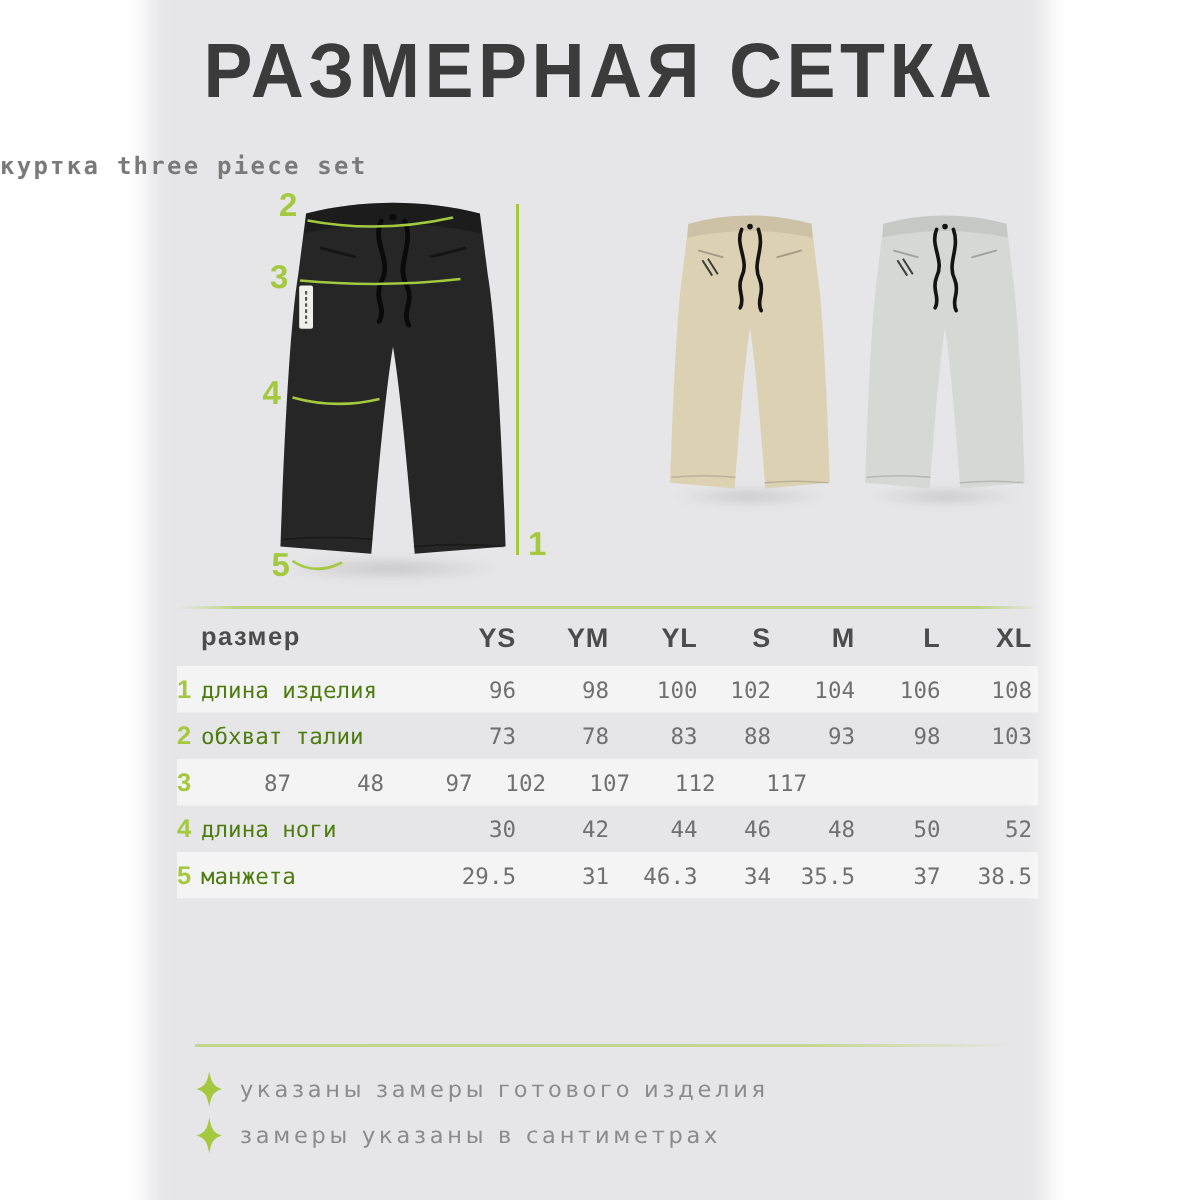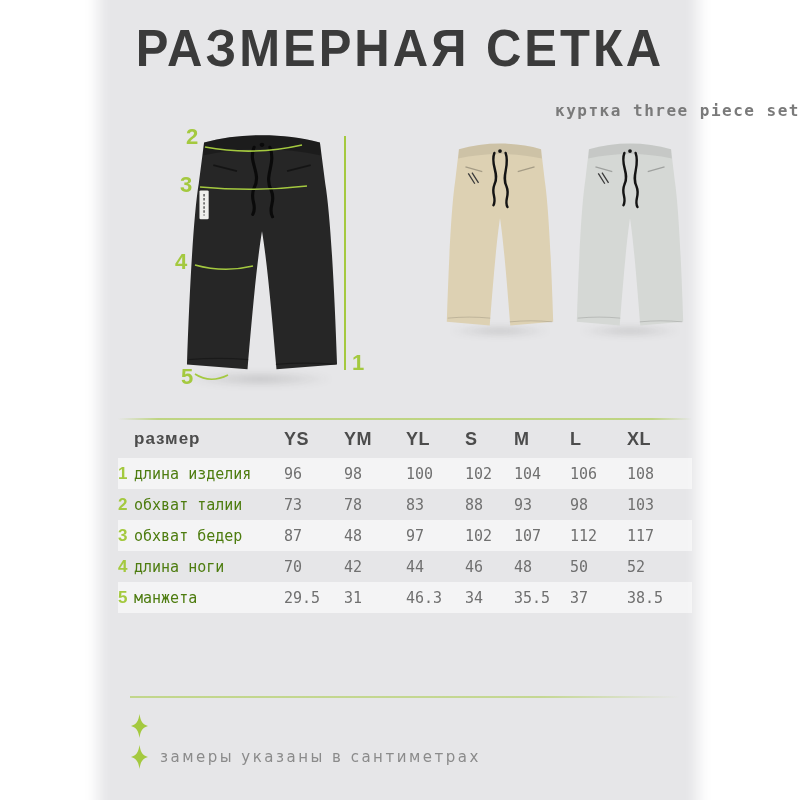--- a/index.html
+++ b/index.html
@@ -13,21 +13,21 @@
     position:absolute;left:98px;top:-15px;width:600px;height:830px;
     background:var(--background,#e6e6e8);filter:blur(7px);
   }
   
   .title{
     position:absolute;top:20px;left:0;width:800px;margin:0;text-align:center;
     font-size:49px;font-weight:bold;letter-spacing:3px;color:var(--title-text,#3b3b3b);
     transform:scaleY(1.05);
   }
   .subtitle{
-    position:absolute;top:101px;left:0;width:800px;text-align:right;
+    position:absolute;top:101px;left:0;width:800px;text-align:left;
     font-family:"DejaVu Sans Mono",monospace;font-weight:600;font-size:16px;
     letter-spacing:1.5px;color:#7a7a7a;
   }
   
   .pants{position:absolute}
   .pants svg{width:100%;height:100%;display:block}
   .shadow{
     position:absolute;border-radius:50%;
     background:radial-gradient(ellipse at center, rgba(40,40,40,.17), rgba(40,40,40,0) 70%);
     filter:blur(3px);
@@ -44,40 +44,40 @@
   .marker{
     position:absolute;font-weight:bold;font-size:22px;line-height:1;
     color:var(--accent-green,#a4c93f);
   }
   .m2{left:186px;top:126px}
   .m3{left:180px;top:174px}
   .m4{left:175px;top:251px}
   .m5{left:181px;top:366px}
   .m1{left:352px;top:352px}
   
-  .size-table{position:absolute;left:118px;top:418px;width:574px}
+  .size-table{position:absolute;left:118px;top:404px;width:574px}
   .t-line{
     height:2px;
     background:linear-gradient(90deg, rgba(164,201,63,0) 0%, rgba(164,201,63,.6) 7%,
                rgba(164,201,63,.6) 93%, rgba(164,201,63,0) 100%);
   }
   .t-row{display:flex;align-items:center;height:31px}
   .t-head{height:38px}
   .striped{background:rgba(255,255,255,.55)}
   .t-num{width:16px;font-weight:bold;font-size:17px;color:var(--accent-green,#a4c93f)}
   .t-label{
     width:150px;font-family:"DejaVu Sans Mono",monospace;font-size:15px;color:#4d7c0f;
     white-space:nowrap;
   }
   .t-head .t-label{
     font-family:"Liberation Sans",sans-serif;font-weight:bold;font-size:17px;
     color:#4c4c4c;letter-spacing:1px;
   }
   .t-cell{
-    text-align:left;font-family:"DejaVu Sans Mono",monospace;font-size:15px;color:#707070;
+    text-align:right;font-family:"DejaVu Sans Mono",monospace;font-size:15px;color:#707070;
   }
   .t-head .t-cell{
     font-family:"Liberation Sans",sans-serif;font-weight:bold;font-size:18px;
     color:#4c4c4c;letter-spacing:.5px;
   }
   .c0{width:60px}.c1{width:62px}.c2{width:59px}.c3{width:49px}.c4{width:56px}.c5{width:57px}.c6{width:61px}
   
   .divider{
     position:absolute;left:130px;top:696px;width:550px;height:2px;
     background:linear-gradient(90deg, rgba(164,201,63,.55), rgba(164,201,63,.5) 75%, rgba(164,201,63,0));
@@ -197,34 +197,33 @@
       <div class="t-cell c1">78</div>
       <div class="t-cell c2">83</div>
       <div class="t-cell c3">88</div>
       <div class="t-cell c4">93</div>
       <div class="t-cell c5">98</div>
       <div class="t-cell c6">103</div>
     </div>
 
     <div class="t-row striped">
       <div class="t-num">3</div>
-      <div class="t-label">обхват бедер</div>
       <div class="t-cell c0">87</div>
       <div class="t-cell c1">48</div>
       <div class="t-cell c2">97</div>
       <div class="t-cell c3">102</div>
       <div class="t-cell c4">107</div>
       <div class="t-cell c5">112</div>
       <div class="t-cell c6">117</div>
     </div>
 
     <div class="t-row">
       <div class="t-num">4</div>
       <div class="t-label">длина ноги</div>
-      <div class="t-cell c0">70</div>
+      <div class="t-cell c0">30</div>
       <div class="t-cell c1">42</div>
       <div class="t-cell c2">44</div>
       <div class="t-cell c3">46</div>
       <div class="t-cell c4">48</div>
       <div class="t-cell c5">50</div>
       <div class="t-cell c6">52</div>
     </div>
 
     <div class="t-row striped">
       <div class="t-num">5</div>
@@ -239,20 +238,21 @@
     </div>
   </div>
 
   <div class="divider"></div>
 
   <div class="notes">
     <div class="note">
       <svg class="sparkle" viewBox="0 0 20 20" preserveAspectRatio="none">
         <path d="M10,0 C11.5,6.5 13.5,8.5 20,10 C13.5,11.5 11.5,13.5 10,20 C8.5,13.5 6.5,11.5 0,10 C6.5,8.5 8.5,6.5 10,0 Z" fill="var(--accent-green,#a4c93f)"></path>
       </svg>
+      <span>указаны замеры готового изделия</span>
     </div>
     <div class="note">
       <svg class="sparkle" viewBox="0 0 20 20" preserveAspectRatio="none">
         <path d="M10,0 C11.5,6.5 13.5,8.5 20,10 C13.5,11.5 11.5,13.5 10,20 C8.5,13.5 6.5,11.5 0,10 C6.5,8.5 8.5,6.5 10,0 Z" fill="var(--accent-green,#a4c93f)"></path>
       </svg>
       <span>замеры указаны в сантиметрах</span>
     </div>
   </div>
 
 </div>

